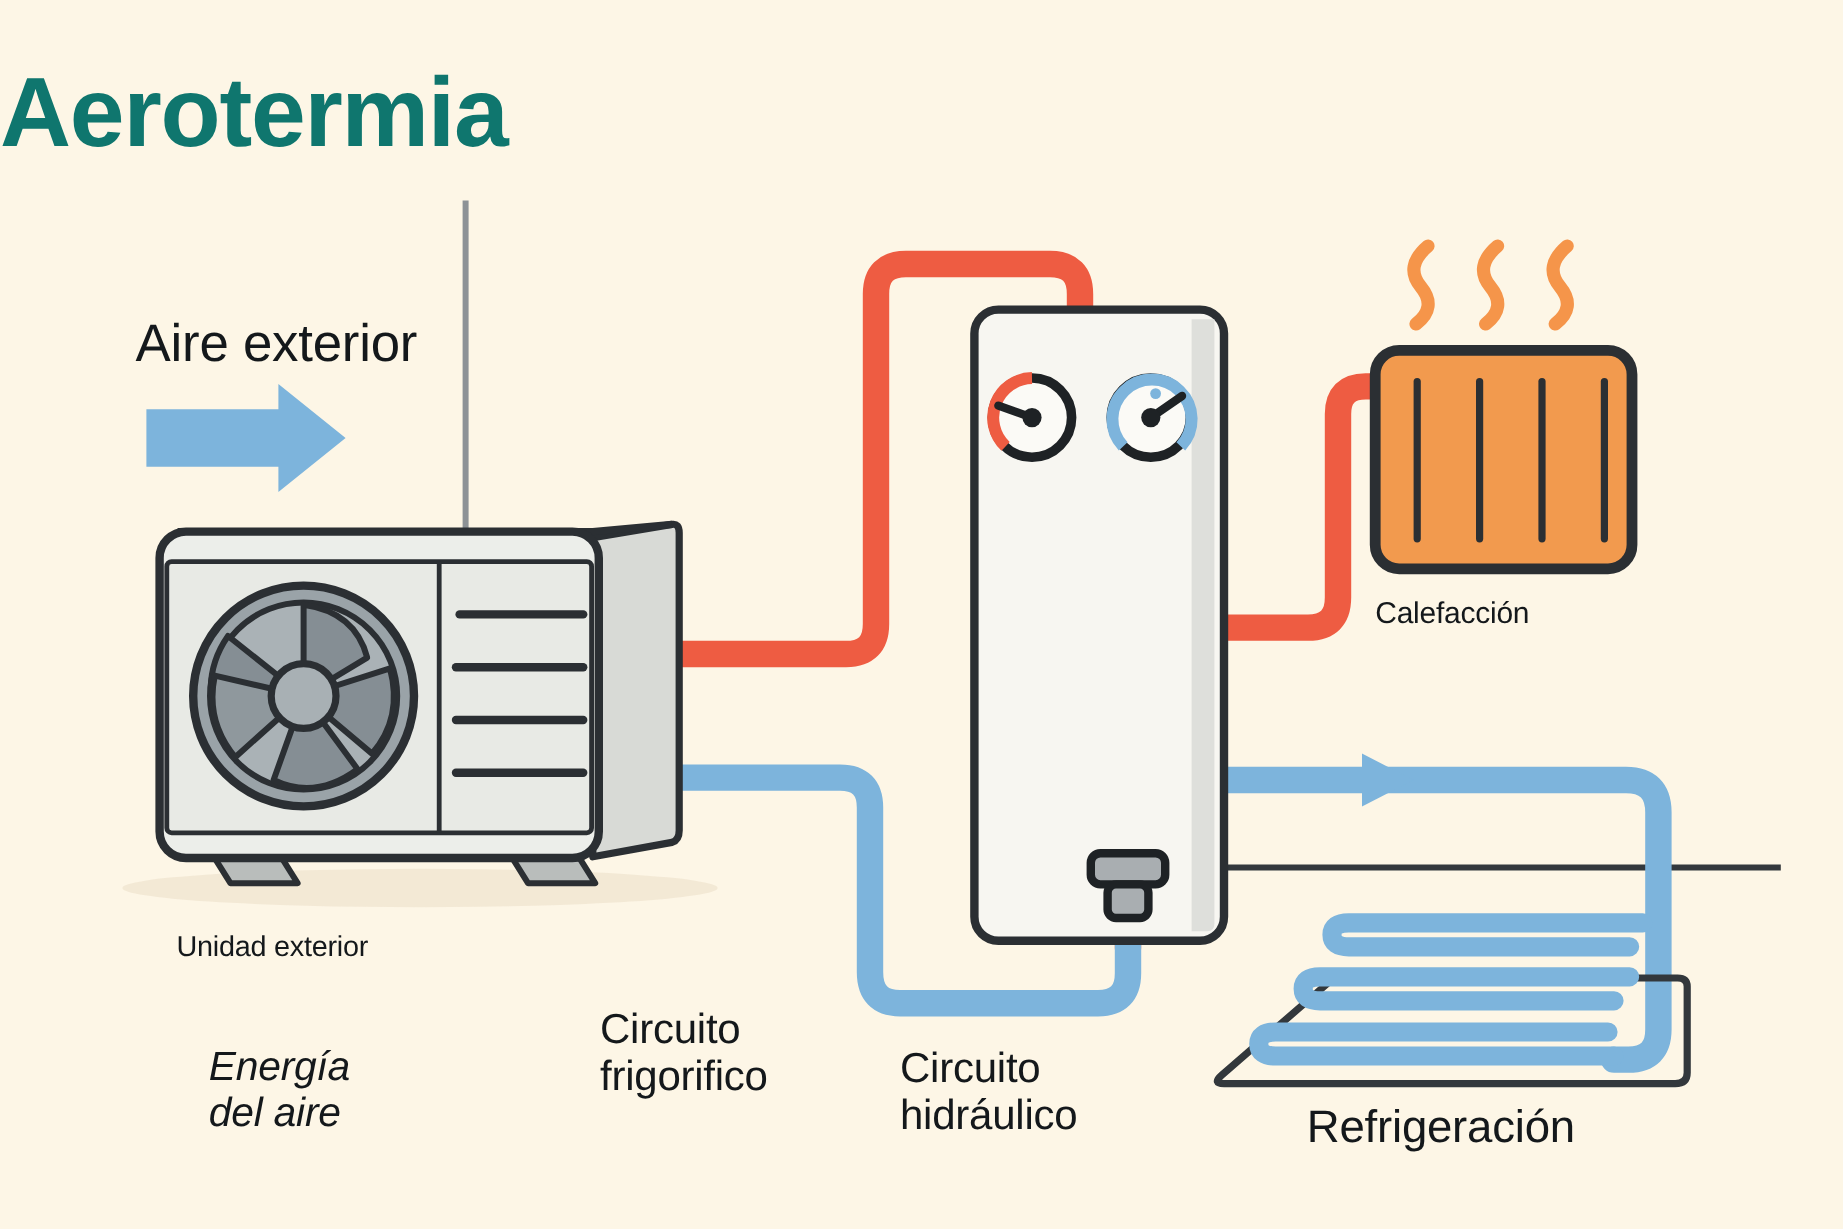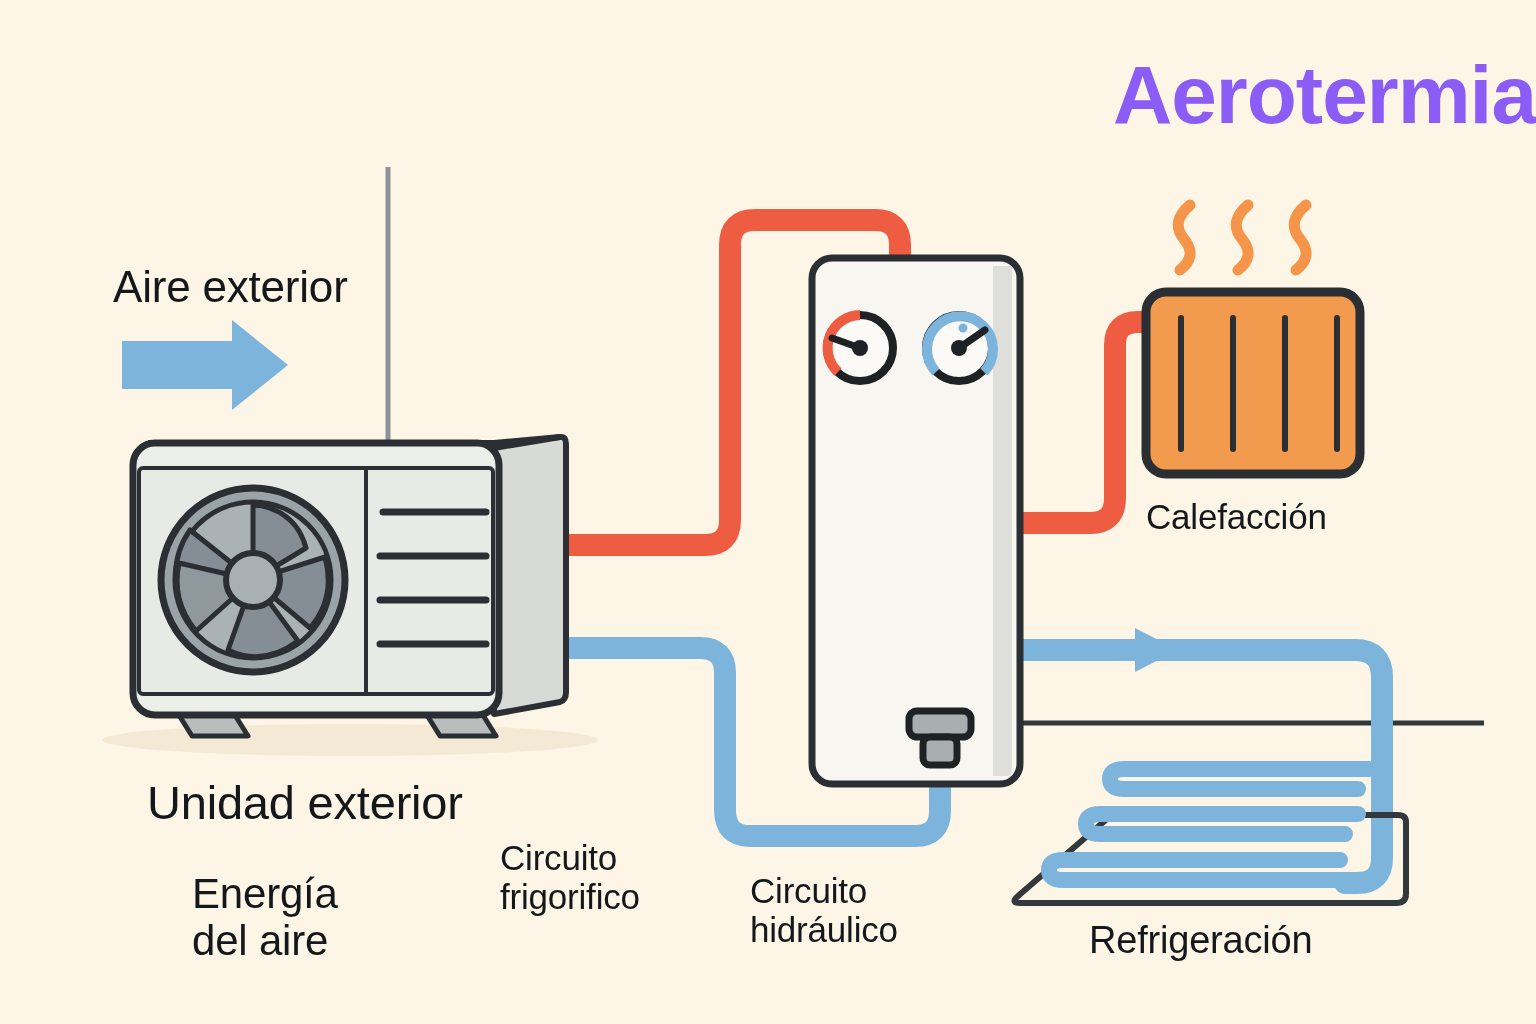--- a/index.html
+++ b/index.html
@@ -31,33 +31,33 @@
     font-family: "Liberation Sans", sans-serif;
     line-height: 1.12;
     white-space: pre-line;
     letter-spacing: -0.2px;
   }
   #title {
     position: absolute;
     left: 0;
     top: 48px;
     width: 1536px;
-    text-align: right;
+    text-align: left;
     font-size: 82px;
     font-weight: bold;
-    color: #8b5cf6;
+    color: #0f766e;
     letter-spacing: -1px;
     font-family: "Liberation Sans", sans-serif;
   }
   .lbl-aire-exterior { left: 113px; top: 262px; font-size: 44px; }
-  .lbl-unidad-exterior { left: 147px; top: 777px; font-size: 47px; }
-  .lbl-energia-aire { left: 192px; top: 870px; font-size: 42px; }
+  .lbl-unidad-exterior { left: 147px; top: 777px; font-size: 24px; }
+  .lbl-energia-aire { left: 174px; top: 870px; font-size: 34px; font-style: italic; }
   .lbl-circuito-frig { left: 500px; top: 838px; font-size: 35px; }
   .lbl-circuito-hid { left: 750px; top: 871px; font-size: 35px; }
-  .lbl-calefaccion { left: 1146px; top: 497px; font-size: 35px; text-align: center; }
+  .lbl-calefaccion { left: 1146px; top: 497px; font-size: 25px; text-align: center; }
   .lbl-refrigeracion { left: 1089px; top: 919px; font-size: 38px; }
 </style>
 </head>
 <body>
 
 <div id="stage">
 
   <div id="title">Aerotermia</div>
 
   <svg class="layer" viewBox="0 0 1536 1024">

